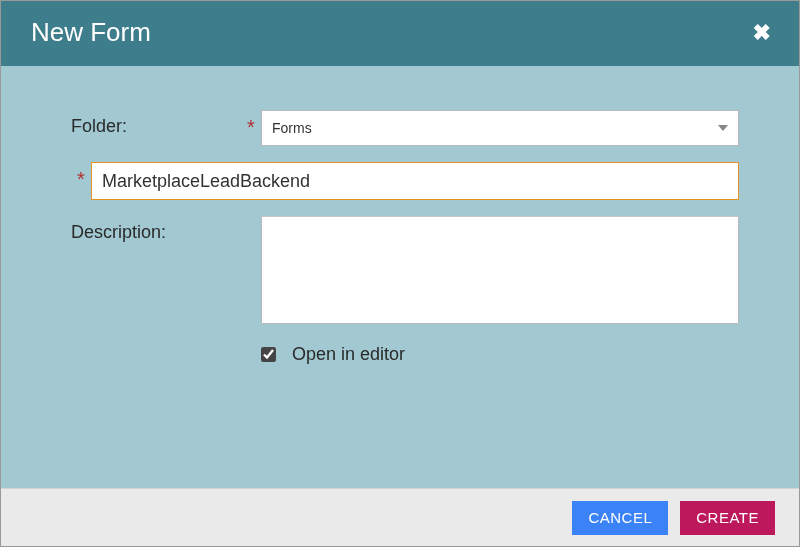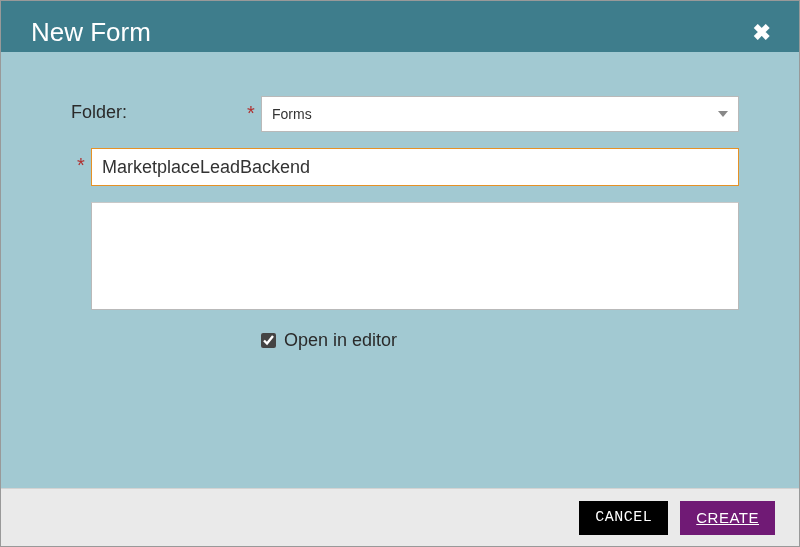--- a/index.html
+++ b/index.html
@@ -15,21 +15,21 @@
       width: 100%;
       height: 100%;
       display: flex;
       flex-direction: column;
     }
     .header {
       background: #3e7d8c;
       color: #fff;
       font-size: 26px;
       font-weight: 300;
-      padding: 16px 24px 4px 30px;
+      padding: 16px 24px 18px 30px;
       display: flex;
       justify-content: space-between;
       align-items: center;
     }
     .close-x {
       font-size: 22px;
       font-weight: bold;
       cursor: pointer;
       line-height: 1;
       padding: 4px;
@@ -109,20 +109,21 @@
       padding: 6px 10px;
       font-family: inherit;
     }
     .check-row {
       margin-left: 190px;
       margin-top: 16px;
       display: flex;
       align-items: center;
       font-size: 18px;
       color: #2a2a2a;
+      gap: 8px;
     }
     .checkbox {
       width: 15px;
       height: 15px;
       margin-right: 8px;
       accent-color: #444;
     }
     .footer {
       background: #eaeaea;
       height: 58px;
@@ -136,22 +137,22 @@
     .btn {
       height: 34px;
       padding: 0 16px;
       border: none;
       font-size: 15px;
       letter-spacing: 0.5px;
       color: #fff;
       cursor: pointer;
       font-family: inherit;
     }
-    .btn-cancel { background: #000000; font-family: Liberation Mono, monospace; }
-    .btn-create { background: #701a75; text-decoration: underline; }
+    .btn-cancel { background: #3b82f6; }
+    .btn-create { background: #be185d; }
   </style>
 </head>
 <body>
 
 <div class="dialog">
 
   <div class="header">
     <span>New Form</span>
     <span class="close-x">✖</span>
   </div>
@@ -172,20 +173,21 @@
     <div class="row">
       <div class="req">*</div>
       <div class="field-col">
         <div class="text-input-wrap">
           <input type="text" class="text-input" value="MarketplaceLeadBackend" style="">
         </div>
       </div>
     </div>
 
     <div class="row">
+      <div class="label-col">Description:</div>
       <div class="req"></div>
       <div class="field-col">
         <textarea class="textarea" style=""></textarea>
       </div>
     </div>
 
     <div class="check-row">
       <input type="checkbox" class="checkbox" checked="" style="">
       <span>Open in editor</span>
     </div>

